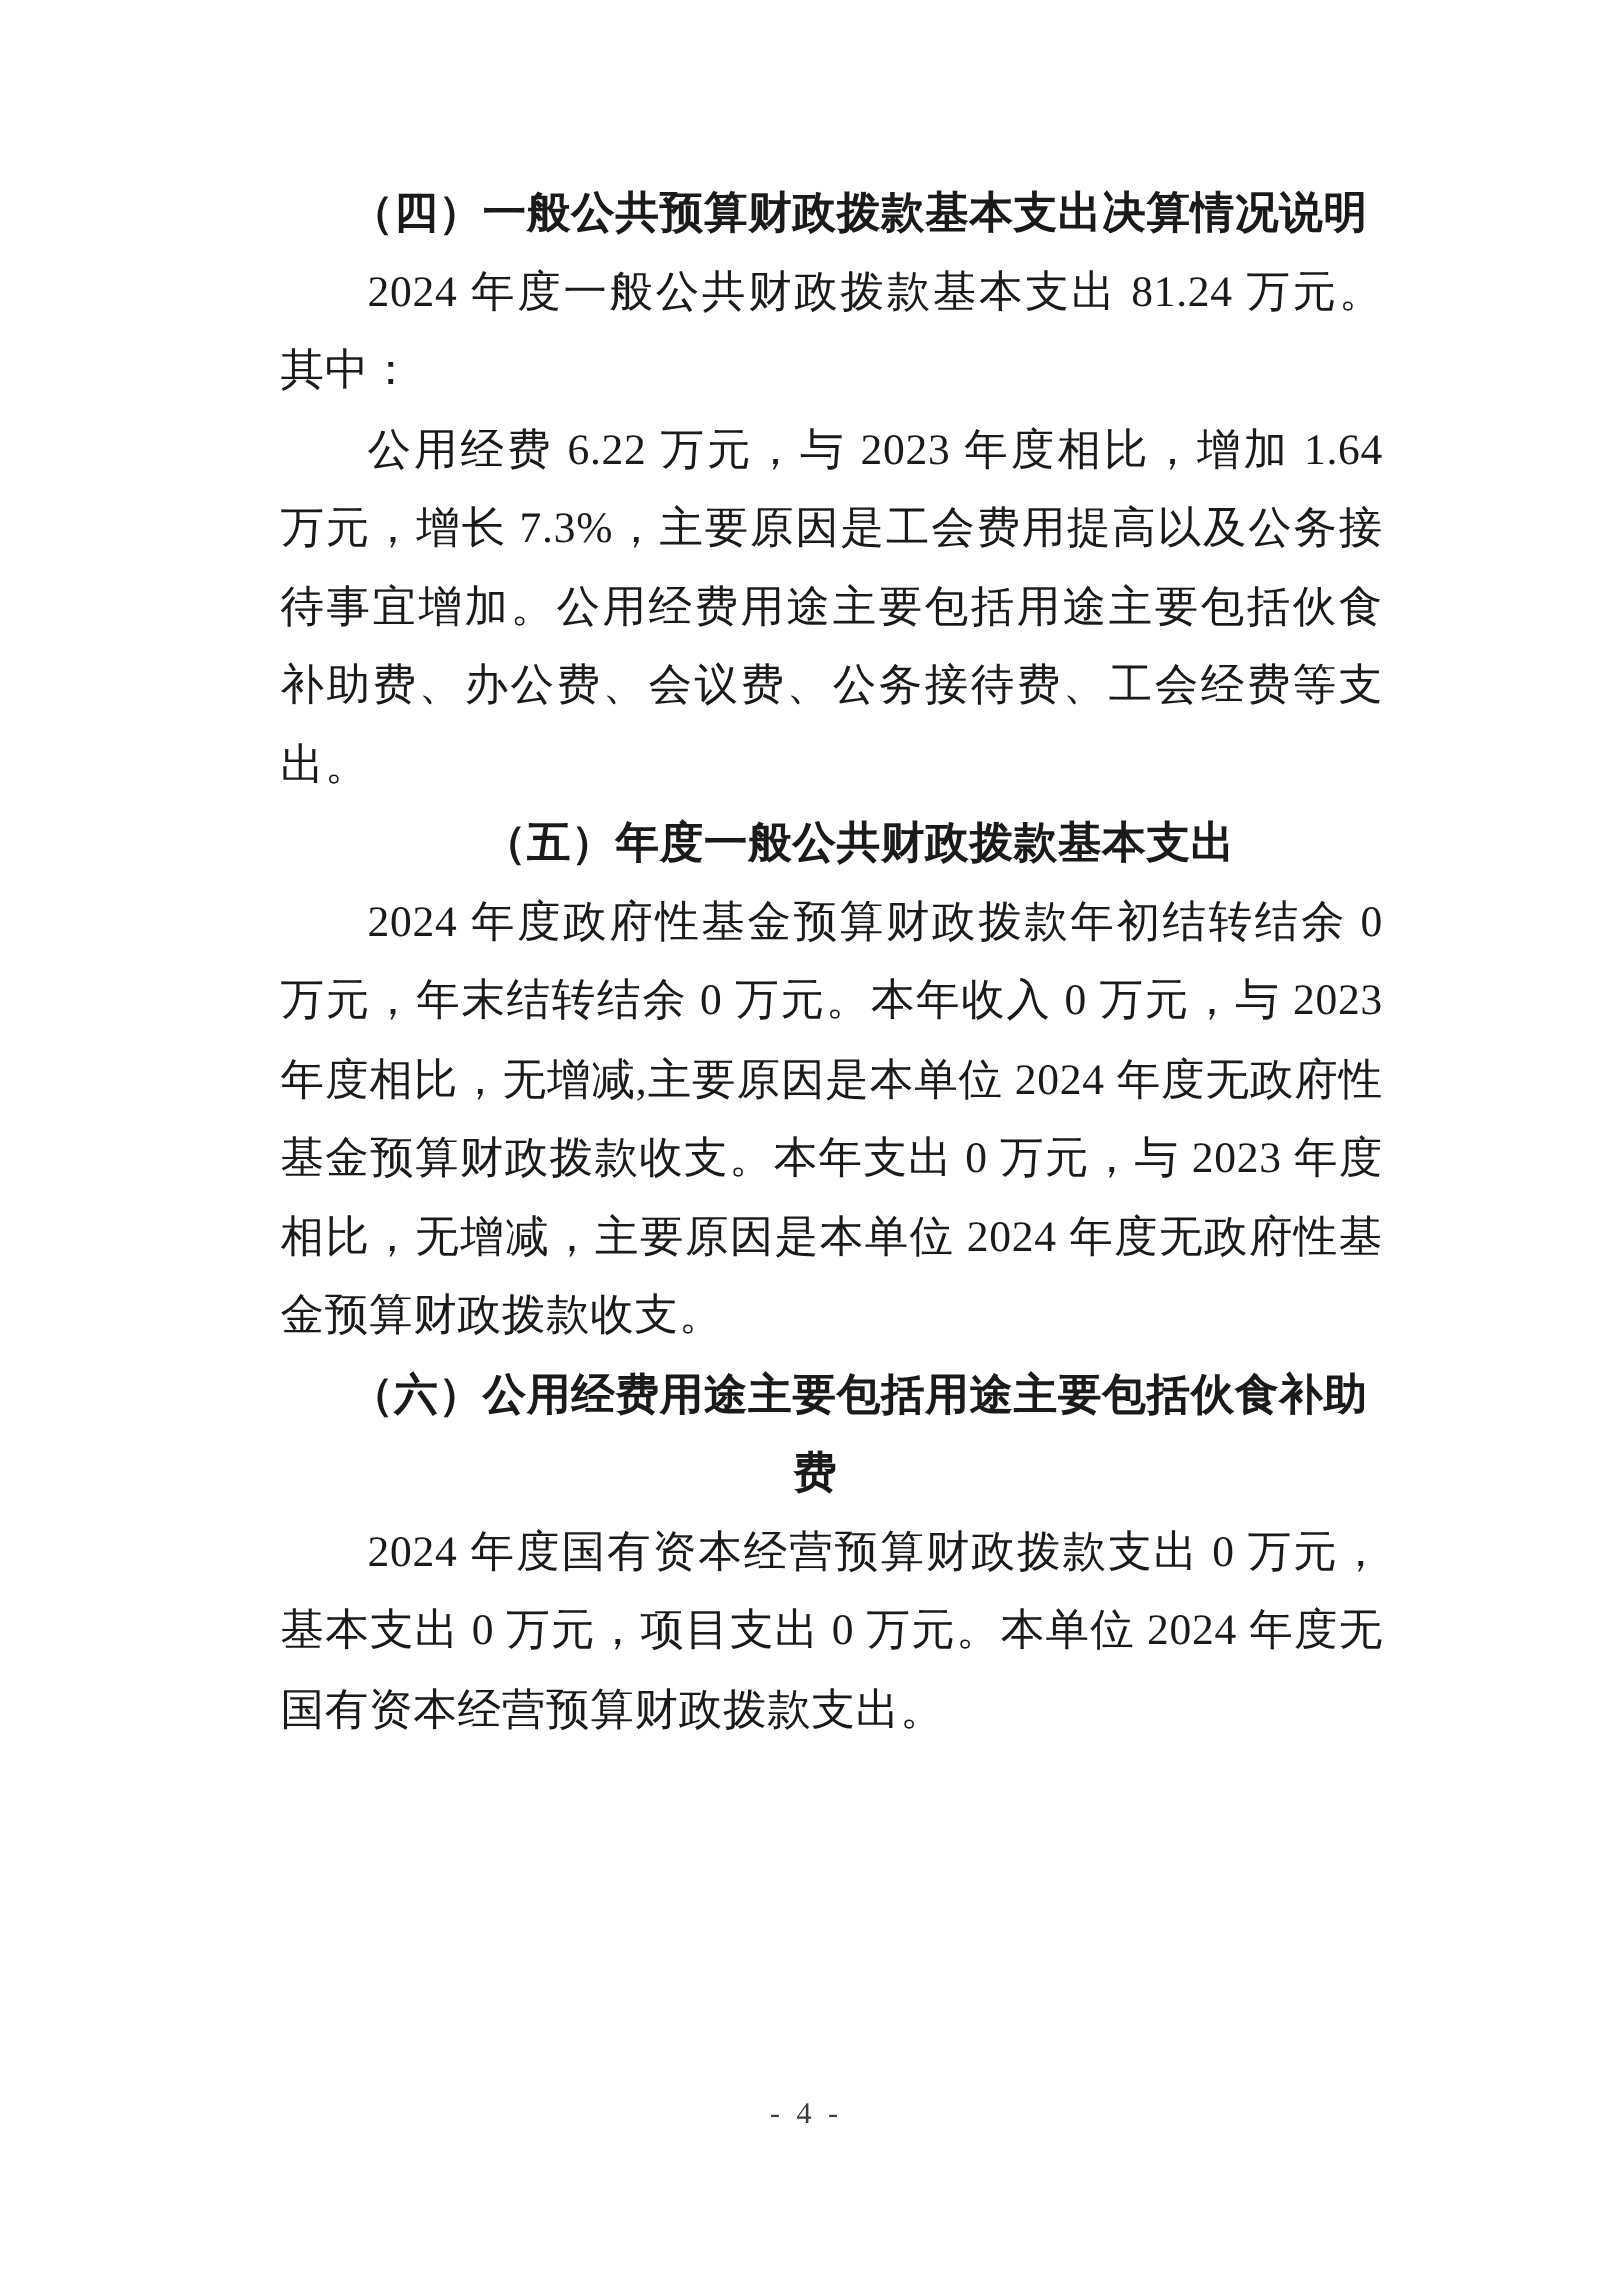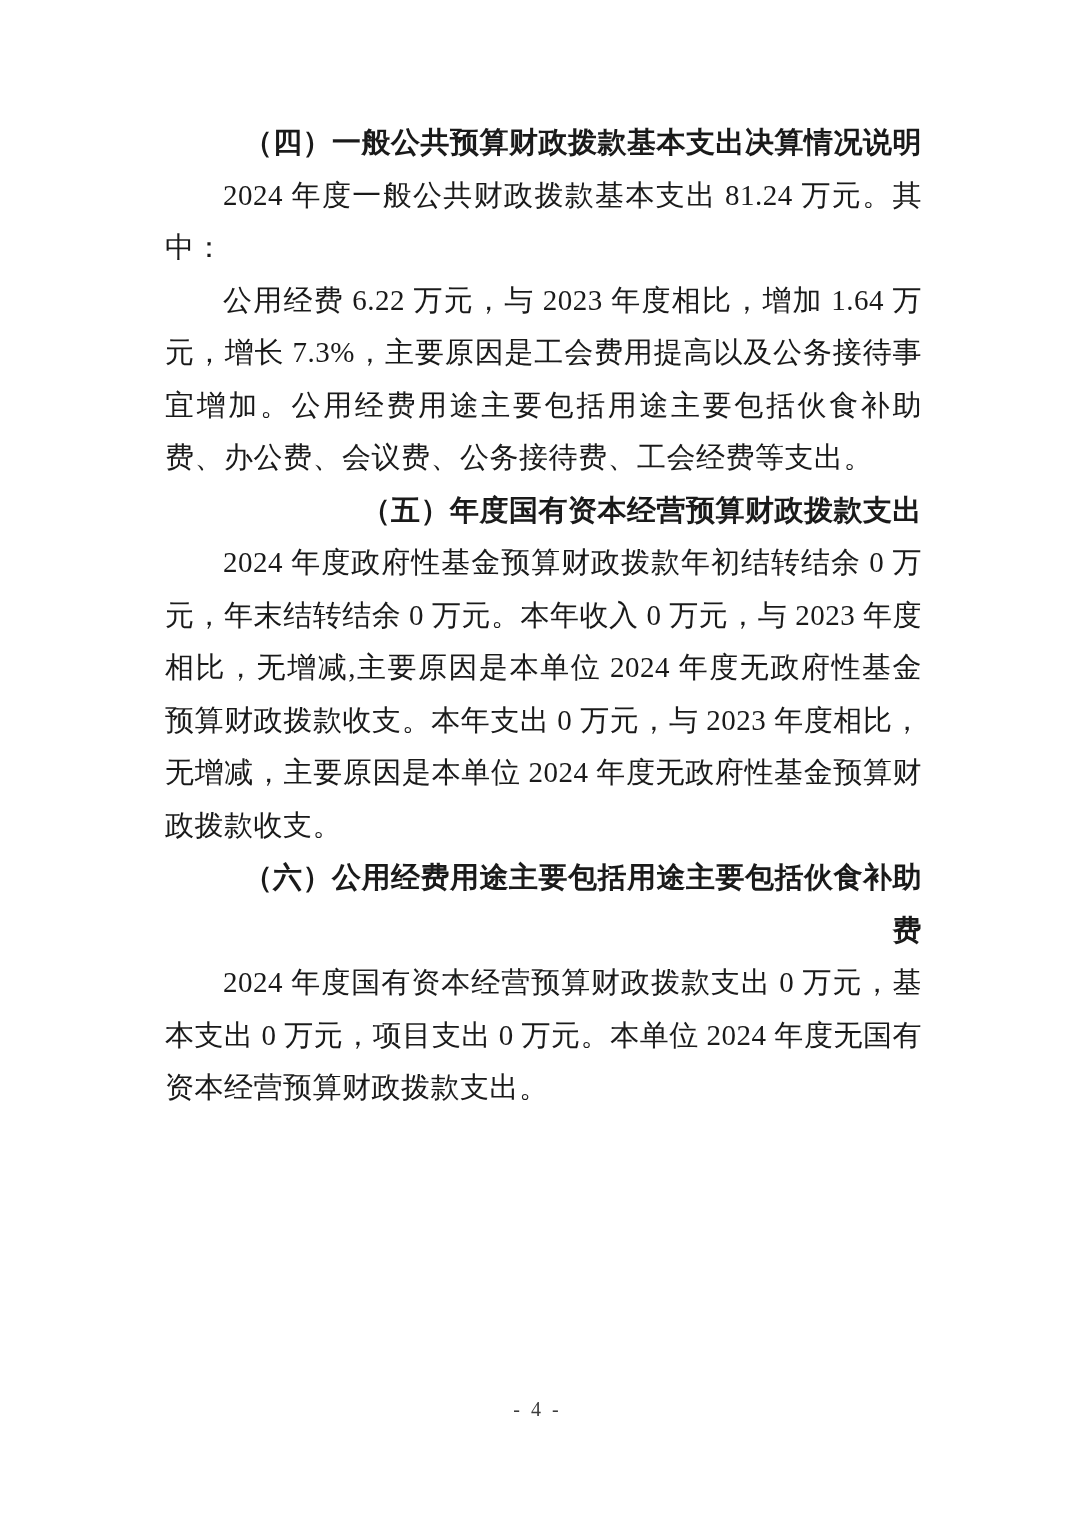--- a/index.html
+++ b/index.html
@@ -27,25 +27,26 @@
     margin: 0;
     font-size: 29px;
     line-height: 52.5px;
     text-align: justify;
     text-justify: inter-ideograph;
     word-break: break-all;
     letter-spacing: 0.5px;
   }
   .para.indent {
     text-indent: 2em;
+    margin-left: 22px;
   }
   .para.heading {
     font-weight: bold;
     text-indent: 2em;
-    text-align: right;
+    text-align: center;
   }
   .footer {
     position: absolute;
     top: 1398px;
     left: 0;
     right: 0;
     text-align: center;
   }
   .page-number {
     font-size: 20px;
@@ -55,21 +56,21 @@
   }
 </style>
 </head>
 <body>
 
 <div class="page">
   <main class="content">
     <p class="para heading">（四）一般公共预算财政拨款基本支出决算情况说明</p>
     <p class="para indent">2024 年度一般公共财政拨款基本支出 81.24 万元。其中：</p>
     <p class="para indent">公用经费 6.22 万元，与 2023 年度相比，增加 1.64 万元，增长 7.3%，主要原因是工会费用提高以及公务接待事宜增加。公用经费用途主要包括用途主要包括伙食补助费、办公费、会议费、公务接待费、工会经费等支出。</p>
-    <p class="para heading">（五）年度国有资本经营预算财政拨款支出</p>
+    <p class="para heading">（五）年度一般公共财政拨款基本支出</p>
     <p class="para indent">2024 年度政府性基金预算财政拨款年初结转结余 0 万元，年末结转结余 0 万元。本年收入 0 万元，与 2023 年度相比，无增减,主要原因是本单位 2024 年度无政府性基金预算财政拨款收支。本年支出 0 万元，与 2023 年度相比，无增减，主要原因是本单位 2024 年度无政府性基金预算财政拨款收支。</p>
     <p class="para heading">（六）公用经费用途主要包括用途主要包括伙食补助费</p>
     <p class="para indent">2024 年度国有资本经营预算财政拨款支出 0 万元，基本支出 0 万元，项目支出 0 万元。本单位 2024 年度无国有资本经营预算财政拨款支出。</p>
   </main>
 
   <footer class="footer">
     <span class="page-number">- 4 -</span>
   </footer>
 </div>
 

